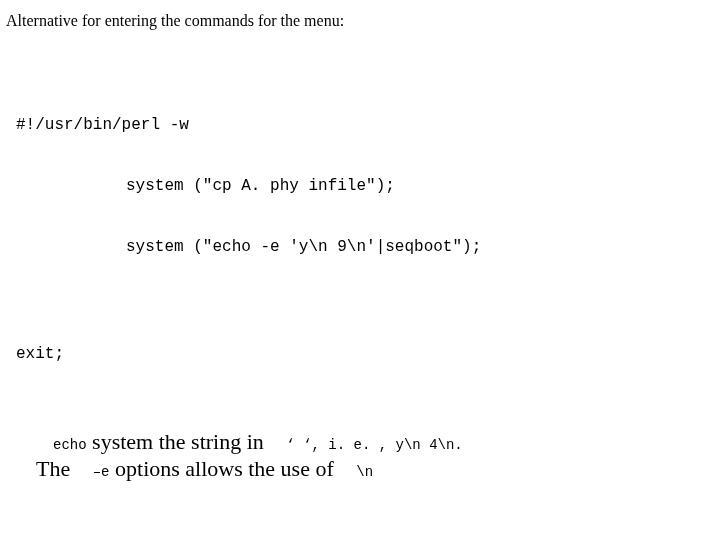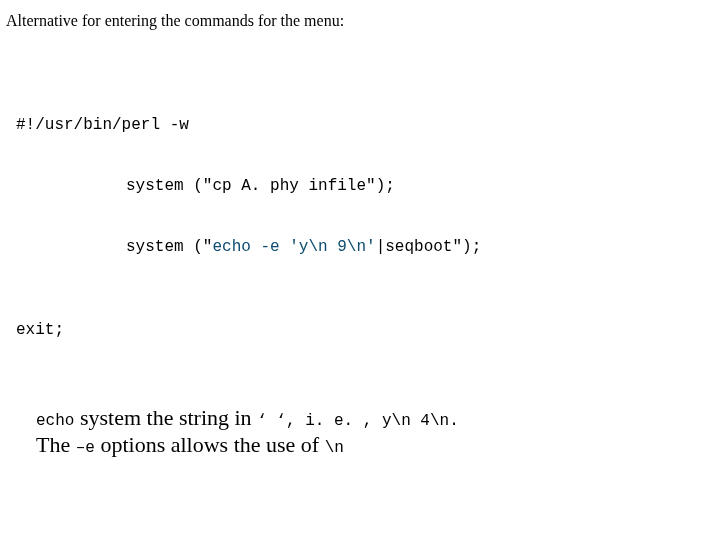--- a/index.html
+++ b/index.html
@@ -20,27 +20,27 @@
     }
     .code-block {
       font-family: "Courier New", Courier, monospace;
       font-size: 16px;
       padding: 50px 16px 0 16px;
       line-height: 1.9;
       white-space: pre;
     }
     .line1 { margin: 0; }
     .line-indent { margin: 0; padding-left: 110px; }
-    .code-exit { margin-top: 22px; }
-    .red { color: #0c4a6e; }
+    .code-exit { margin-top: 46px; }
+    .red { color: #000000; }
     .desc {
       padding: 28px 28px 0 36px;
       line-height: 1.25;
     }
-    .mono { font-family: "Courier New", Courier, monospace; font-size: 16px; }
+    .mono { font-family: "Courier New", Courier, monospace; font-size: 14px; margin-left: 17px; }
   </style>
 </head>
 <body>
 
 <div class="title">Alternative for entering the commands for the menu:</div>
 
 <div class="code-block">
 <div class="line1">#!/usr/bin/perl -w</div>
 <div class="line-indent">system ("cp A. phy infile");</div>
 <div class="line-indent"><span>system ("</span><span class="red">echo -e 'y\n 9\n'</span><span>|seqboot");</span></div>

